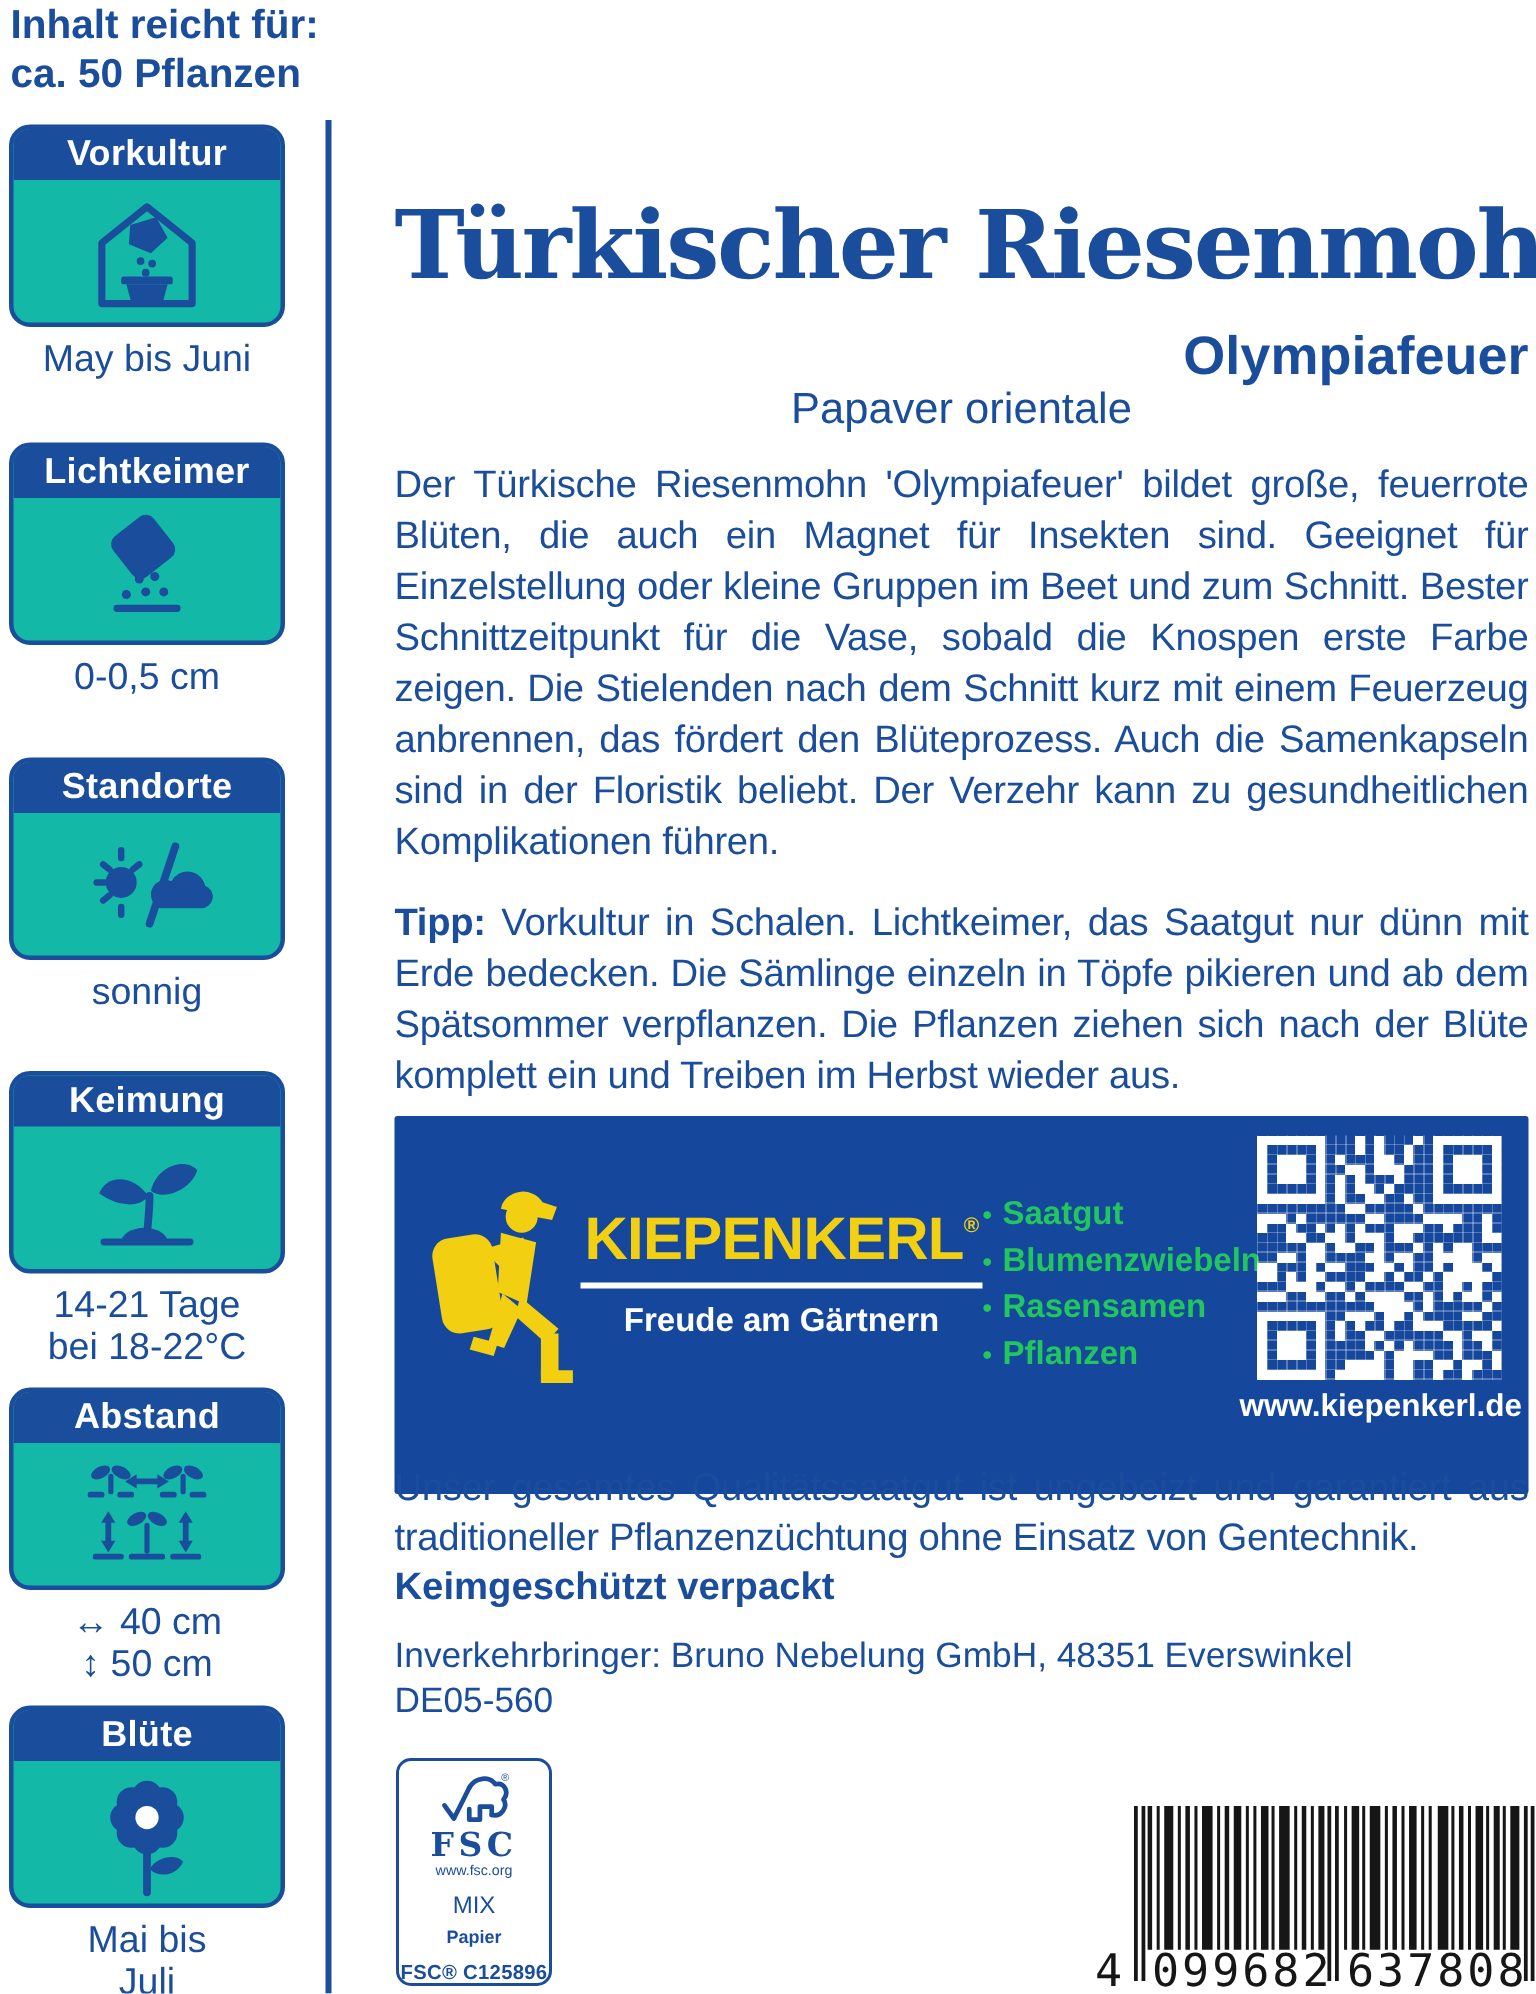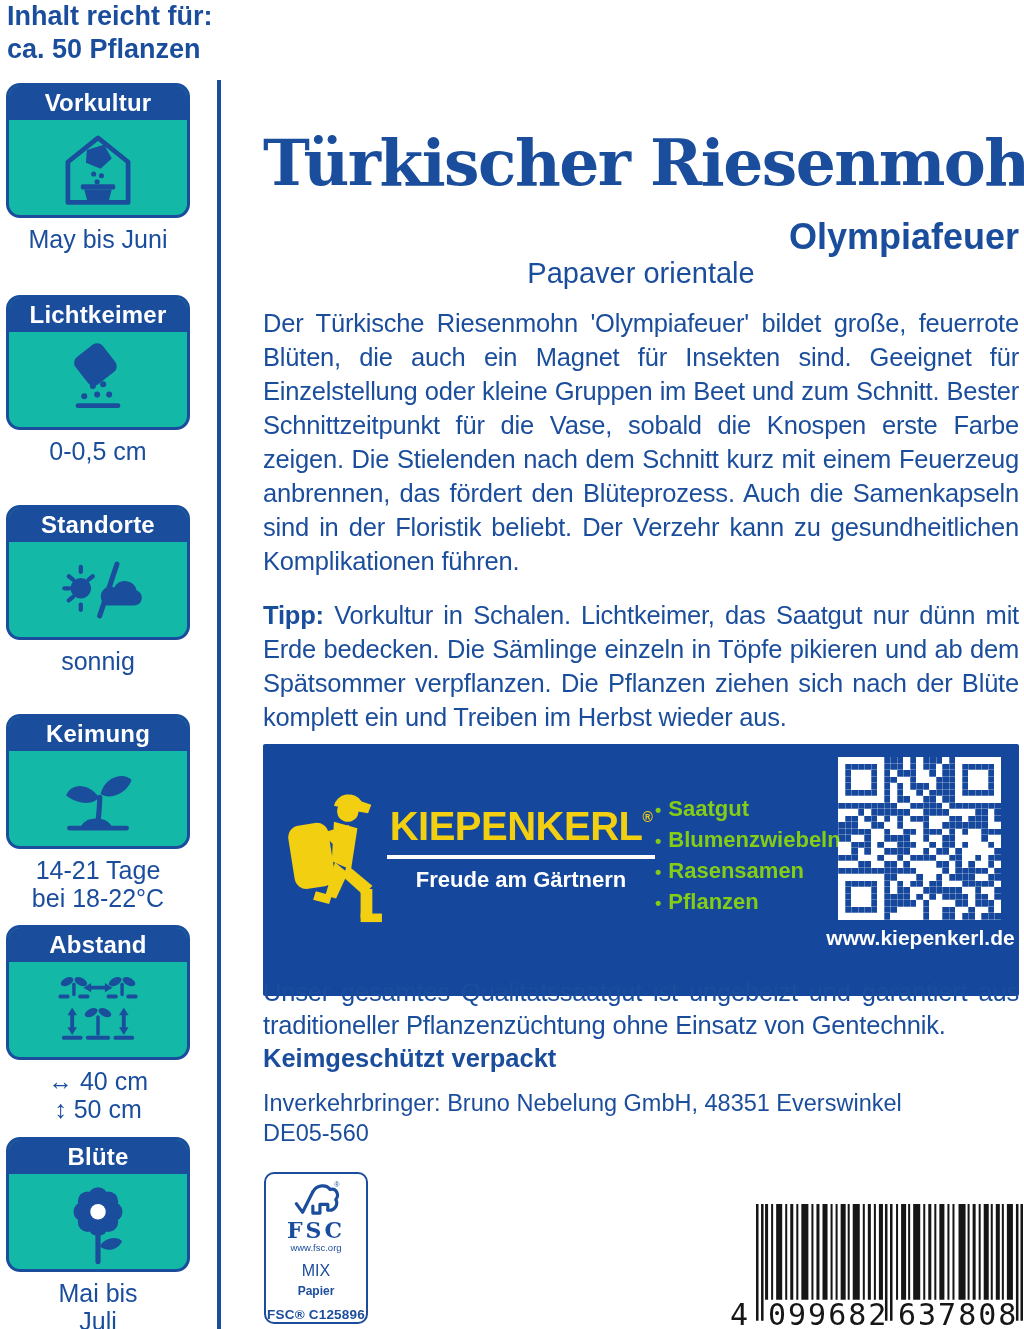--- a/index.html
+++ b/index.html
@@ -34,21 +34,21 @@
        text-align:justify;letter-spacing:-.2px;margin:0;}
 
   .banner{position:absolute;top:744px;left:0;width:756px;height:252px;
           background:var(--banner_blue);border-radius:2px;}
   .mascot{position:absolute;left:24px;top:40px;width:96px;height:146px;}
   .brand{position:absolute;left:122px;top:62px;width:272px;text-align:center;}
   .brand-word{font-size:40px;font-weight:bold;color:var(--yellow);letter-spacing:-.5px;white-space:nowrap;line-height:1;}
   .brand-word sup{font-size:14px;vertical-align:18px;}
   .brand-rule{height:3.5px;background:#fff;margin:9px 2px 8px 2px;}
   .slogan{color:#fff;font-weight:bold;font-size:22px;}
-  .products{position:absolute;left:392px;top:50px;color:#84cc16;font-weight:bold;font-size:22px;line-height:30px;}
+  .products{position:absolute;left:392px;top:50px;color:#22c55e;font-weight:bold;font-size:22px;line-height:30px;}
   .products .dot{margin-right:7px;font-size:18px;}
   .qr{position:absolute;left:575px;top:13px;width:163px;height:163px;
       background-image:
         repeating-linear-gradient(0deg, rgba(255,255,255,.28) 0 1px, transparent 1px 6.52px),
         repeating-linear-gradient(90deg, rgba(255,255,255,.28) 0 1px, transparent 1px 6.52px);}
   .qr svg{width:100%;height:100%;display:block;}
   .website{position:absolute;left:545px;top:182px;width:225px;text-align:center;
            color:#fff;font-weight:bold;font-size:21px;}
 
   .quality{position:absolute;top:976px;left:0;width:756px;font-size:25.5px;line-height:33px;

